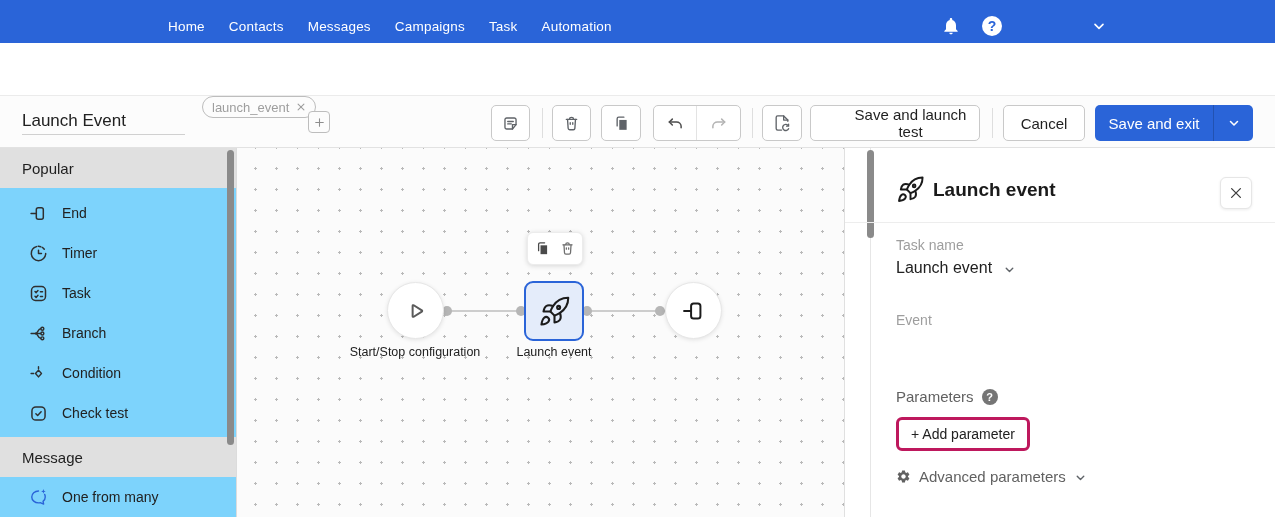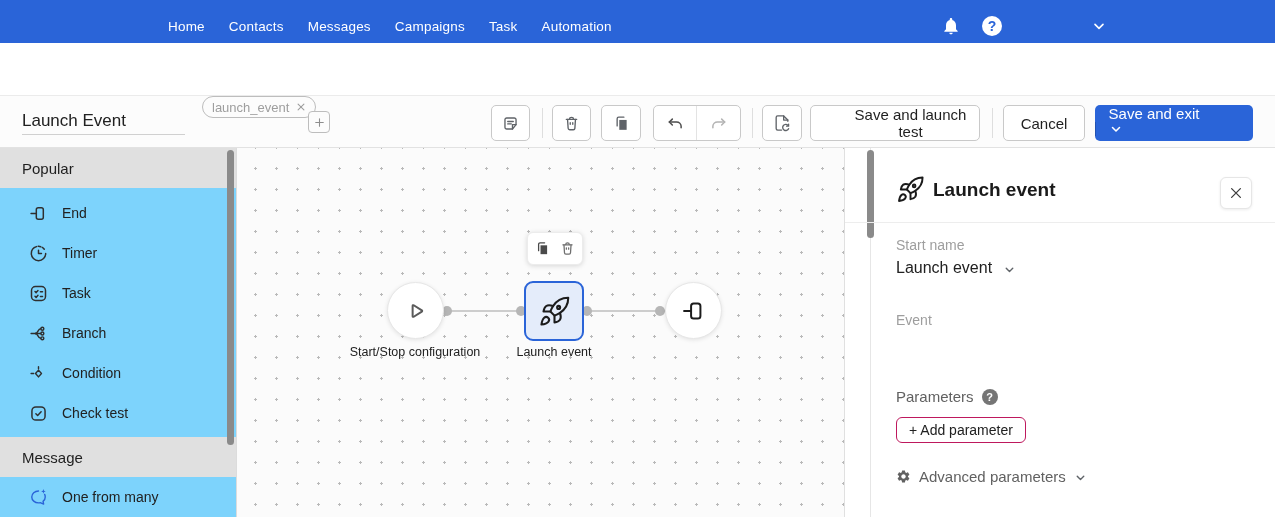--- a/index.html
+++ b/index.html
@@ -26,21 +26,21 @@
   .tag-pill span { font-size:13px; color:#9e9e9e; }
   .tag-x { color:#757575; display:flex; cursor:pointer; }
   .tag-add { position:absolute; left:308px; top:15px; width:22px; height:22px; border:1px solid #bdbdbd; border-radius:4px; background:#fcfcfc; color:#8d8d8d; display:flex; align-items:center; justify-content:center; cursor:pointer; }
   .tool-btn { position:absolute; top:9px; height:36px; background:#fff; border:1px solid #c9c9c9; border-radius:5px; display:flex; align-items:center; justify-content:center; color:#5f6368; cursor:pointer; }
   .tool-sep { position:absolute; top:12px; width:1px; height:30px; background:#dedede; }
   .undo-redo { position:absolute; left:653px; top:9px; width:88px; height:36px; background:#fff; border:1px solid #c9c9c9; border-radius:5px; display:flex; }
   .ur-half { width:44px; display:flex; align-items:center; justify-content:center; cursor:pointer; }
   .ur-half.undo { border-right:1px solid #e3e3e3; color:#4d4d4d; }
   .ur-half.redo { color:#b3b3b3; }
   .txt-btn { position:absolute; top:9px; height:36px; background:#fff; border:1px solid #c9c9c9; border-radius:5px; font-size:15px; color:#1f1f1f; display:flex; align-items:center; justify-content:center; cursor:pointer; font-family:"Liberation Sans",sans-serif; }
-  .primary-btn { position:absolute; left:1095px; top:9px; width:158px; height:36px; background:#2a64d8; border-radius:5px; display:flex; cursor:pointer; overflow:hidden;flex-direction:column; }
+  .primary-btn { position:absolute; left:1095px; top:9px; width:158px; height:36px; background:#2a64d8; border-radius:5px; display:flex; cursor:pointer; overflow:hidden; }
   .primary-btn .label-part { width:118px; display:flex; align-items:center; justify-content:center; color:#fff; font-size:15px; }
   .primary-btn .chev-part { width:40px; border-left:1px solid rgba(0,0,0,.18); display:flex; align-items:center; justify-content:center; color:#fff; }
 
   
   .sidebar { left:0; top:148px; width:237px; height:432px; background:#7dd3fc; border-right:1px solid #dcdcdc; overflow:hidden; }
   .side-header { height:40px; background:#e0e0e0; display:flex; align-items:center; padding-left:22px; font-size:15px; color:#1f1f1f; }
   .side-spacer-a { height:5px; } .side-spacer-b { height:4px; }
   .side-item { height:40px; display:flex; align-items:center; padding-left:27px; cursor:pointer; }
   .side-item .s-icon { width:22px; height:22px; display:flex; align-items:center; justify-content:center; color:#2f2f2f; }
   .side-item .s-icon.blue { color:#2a64d8; }
@@ -66,21 +66,21 @@
   .panel-title { position:absolute; left:88px; top:31px; font-size:19px; font-weight:bold; color:#1a1a1a; }
   .panel-close { position:absolute; left:375px; top:29px; width:32px; height:32px; background:#fff; border:1px solid #e6e6e6; border-radius:6px; box-shadow:0 1px 3px rgba(0,0,0,.08); display:flex; align-items:center; justify-content:center; color:#3c3c3c; cursor:pointer; }
   .panel-divider { position:absolute; left:0; top:74px; width:430px; height:1px; background:#ededed; }
   .field-label { position:absolute; left:51px; font-size:14px; color:#9e9e9e; }
   .field-value { position:absolute; left:51px; font-size:16px; color:#212121; display:flex; align-items:center; gap:11px; cursor:pointer; }
   .field-value .dd-chev { color:#5f6368; display:flex; margin-top:2px; }
   .params-row { position:absolute; left:51px; top:240px; display:flex; align-items:center; gap:8px; }
   .params-label { font-size:15px; color:#616161; }
   .q-circle { width:16px; height:16px; border-radius:50%; background:#757575; color:#fff; font-size:11px; font-weight:bold; display:flex; align-items:center; justify-content:center; cursor:pointer; }
   .q-circle::after { content:"?"; }
-  .add-param-btn { position:absolute; left:51px; top:269px; height:26px; padding:0 12px; background:#fff; border:1px solid #be185d; border-radius:6px; font-size:14px; color:#212121; display:flex; align-items:center; cursor:pointer; font-family:"Liberation Sans",sans-serif; }
+  .add-param-btn { position:absolute; left:51px; top:269px; height:34px; padding:0 12px; background:#fff; border:3px solid #be185d; border-radius:6px; font-size:14px; color:#212121; display:flex; align-items:center; cursor:pointer; font-family:"Liberation Sans",sans-serif; }
   .advanced-row { position:absolute; left:51px; top:320px; display:flex; align-items:center; gap:8px; cursor:pointer; }
   .advanced-row .gear { color:#616161; display:flex; }
   .advanced-label { font-size:15px; color:#616161; }
   .advanced-row .dd-chev { color:#5f6368; display:flex; margin-top:2px; }
 
   svg { display:block; }
 </style>
 </head>
 <body>
 
@@ -355,21 +355,21 @@
     <div class="panel-title">Launch event</div>
     <div class="panel-close">
       <span>
         <svg width="14" height="14" viewBox="0 0 24 24" fill="none" stroke="currentColor" stroke-width="2.2" stroke-linecap="round">
             <path d="M4.5 4.5l15 15M19.5 4.5l-15 15"></path>
           </svg>
       </span>
     </div>
     <div class="panel-divider"></div>
 
-    <div class="field-label" style="top:89px;">Start name</div>
+    <div class="field-label" style="top:89px;">Task name</div>
     <div class="field-value" style="top:111px;">
       <span>Launch event</span>
       <span class="dd-chev">
         <svg width="13" height="13" viewBox="0 0 24 24" fill="none" stroke="currentColor" stroke-width="2.6" stroke-linecap="round" stroke-linejoin="round">
             <path d="M6 9.5l6 6 6-6"></path>
           </svg>
       </span>
     </div>
 
     <div class="field-label" style="top:164px;">Event</div>

